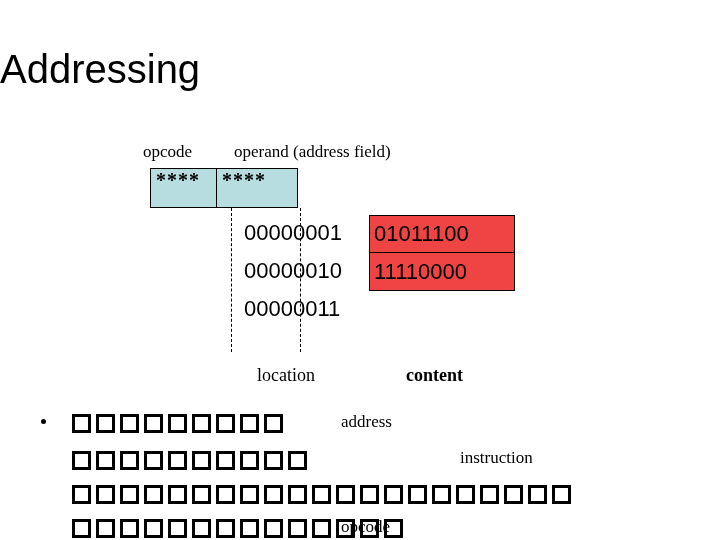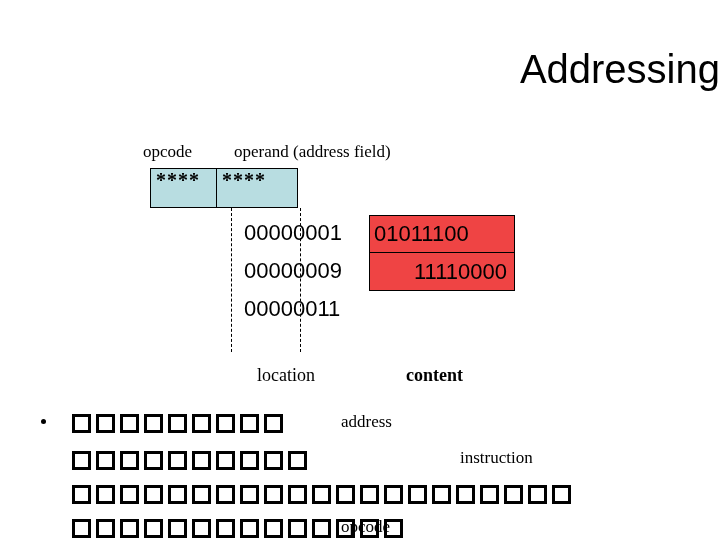--- a/index.html
+++ b/index.html
@@ -23,21 +23,21 @@
     height: 540px;
     overflow: hidden;
   }
 
   
   .title {
     position: absolute;
     left: 0;
     top: 46px;
     width: 720px;
-    text-align: right;
+    text-align: left;
     font-family: "Liberation Sans", "DejaVu Sans", sans-serif;
     font-size: 40px;
     line-height: 46px;
     font-weight: 400;
     letter-spacing: 0px;
     color: #000000;
     white-space: nowrap;
   }
 
   
@@ -128,21 +128,21 @@
     box-sizing: border-box;
     display: flex;
     align-items: center;
     padding-left: 4px;
     border-bottom: 1px solid #000000;
     font-family: "Liberation Sans", "DejaVu Sans", sans-serif;
     font-size: 22px;
     line-height: 24px;
     white-space: nowrap;
   }
-  .content-row:last-child { border-bottom: none; margin-left: 40px; }
+  .content-row:last-child { border-bottom: none; }
 
   
   .cap {
     position: absolute;
     top: 365px;
     font-size: 18px;
     line-height: 20px;
     white-space: nowrap;
   }
   .cap.location { left: 257px; }
@@ -211,21 +211,21 @@
   <div class="fmt-table">
     <div class="fmt-cell c1">****</div>
     <div class="fmt-cell c2">****</div>
   </div>
 
   <div class="dash-line d1"></div>
   <div class="dash-line d2"></div>
 
   <div class="loc-col">
     <div class="loc-row">00000001</div>
-    <div class="loc-row">00000009</div>
+    <div class="loc-row">00000010</div>
     <div class="loc-row">00000011</div>
   </div>
 
   <div class="content-col">
     <div class="content-row">01011100</div>
     <div class="content-row">11110000</div>
   </div>
 
   <div class="cap location">location</div>
   <div class="cap content">content</div>

